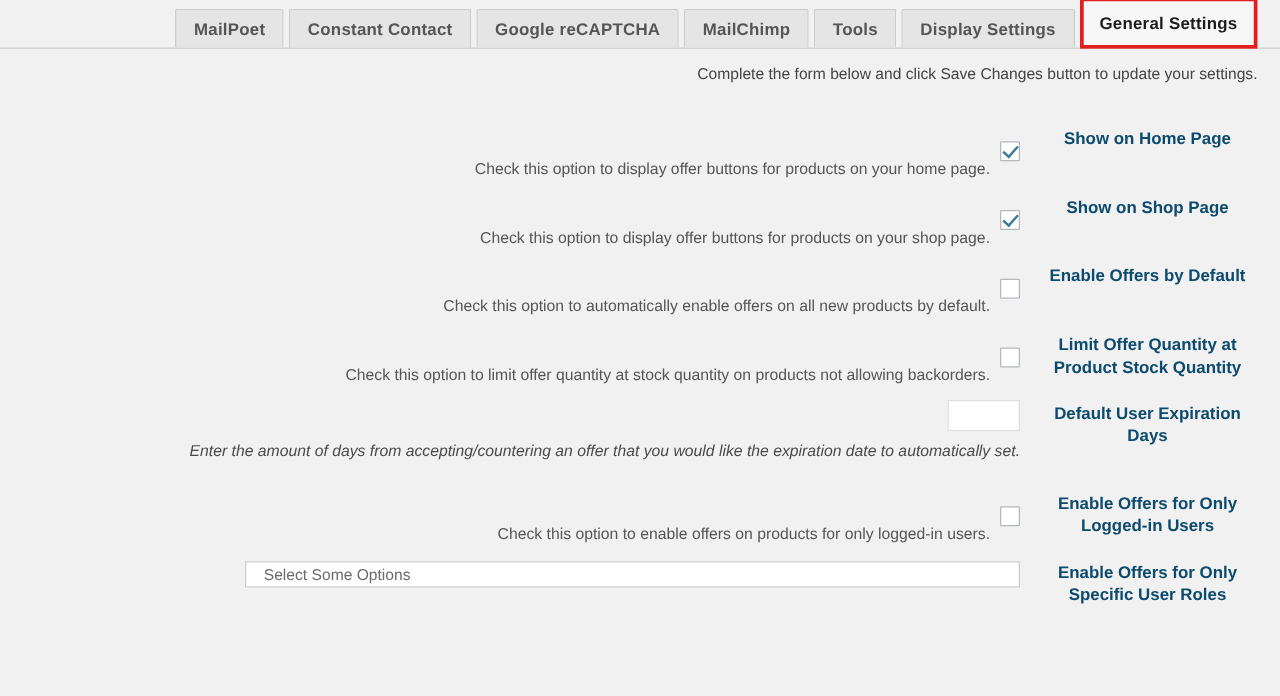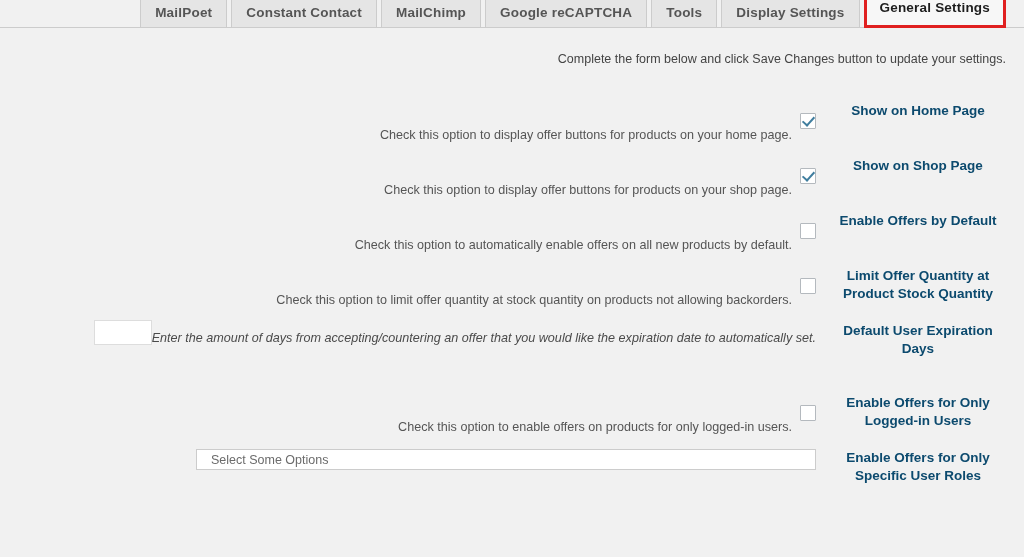--- a/index.html
+++ b/index.html
@@ -14,21 +14,21 @@
     overflow: hidden;
     position: relative;
   }
 
   
   .tabbar {
     position: absolute;
     left: 0;
     top: 0;
     width: 1024px;
-    height: 28px;
+    height: 39px;
     background: #f1f1f1;
     border-bottom: 1px solid #ccc;
     box-sizing: border-box;
   }
   .tabs {
     position: absolute;
     right: 18px;
     bottom: 0;
     display: flex;
     flex-direction: row;
@@ -196,22 +196,22 @@
   .row-exp { height: 72px; }
   .row-roles { height: 60px; }
 </style>
 </head>
 <body>
 
 <div class="tabbar">
   <div class="tabs">
     <div class="tab">MailPoet</div>
     <div class="tab">Constant Contact</div>
+    <div class="tab">Google reCAPTCHA</div>
     <div class="tab">MailChimp</div>
-    <div class="tab">Google reCAPTCHA</div>
     <div class="tab">Tools</div>
     <div class="tab">Display Settings</div>
     <div class="tab active">General Settings</div>
   </div>
 </div>
 
 <div class="intro">.Complete the form below and click Save Changes button to update your settings</div>
 
 <div class="form">
 
@@ -253,21 +253,21 @@
       </div>
       <div class="label-side">
         <span>Limit Offer Quantity at</span><br>
         <span>Product Stock Quantity</span>
       </div>
     </div>
   </div>
 
   <div class="row row-exp">
     <div class="row-inner">
-      <div class="field-side" style="flex-direction:row; align-items:flex-end;">
+      <div class="field-side" style="flex-direction:column; align-items:flex-end;">
         <input class="text-input" type="text" placeholder="" style="">
         <span class="hint" style="margin-top:9px;">.Enter the amount of days from accepting/countering an offer that you would like the expiration date to automatically set</span>
       </div>
       <div class="label-side">
         <span>Default User Expiration</span><br>
         <span>Days</span>
       </div>
     </div>
   </div>
 

